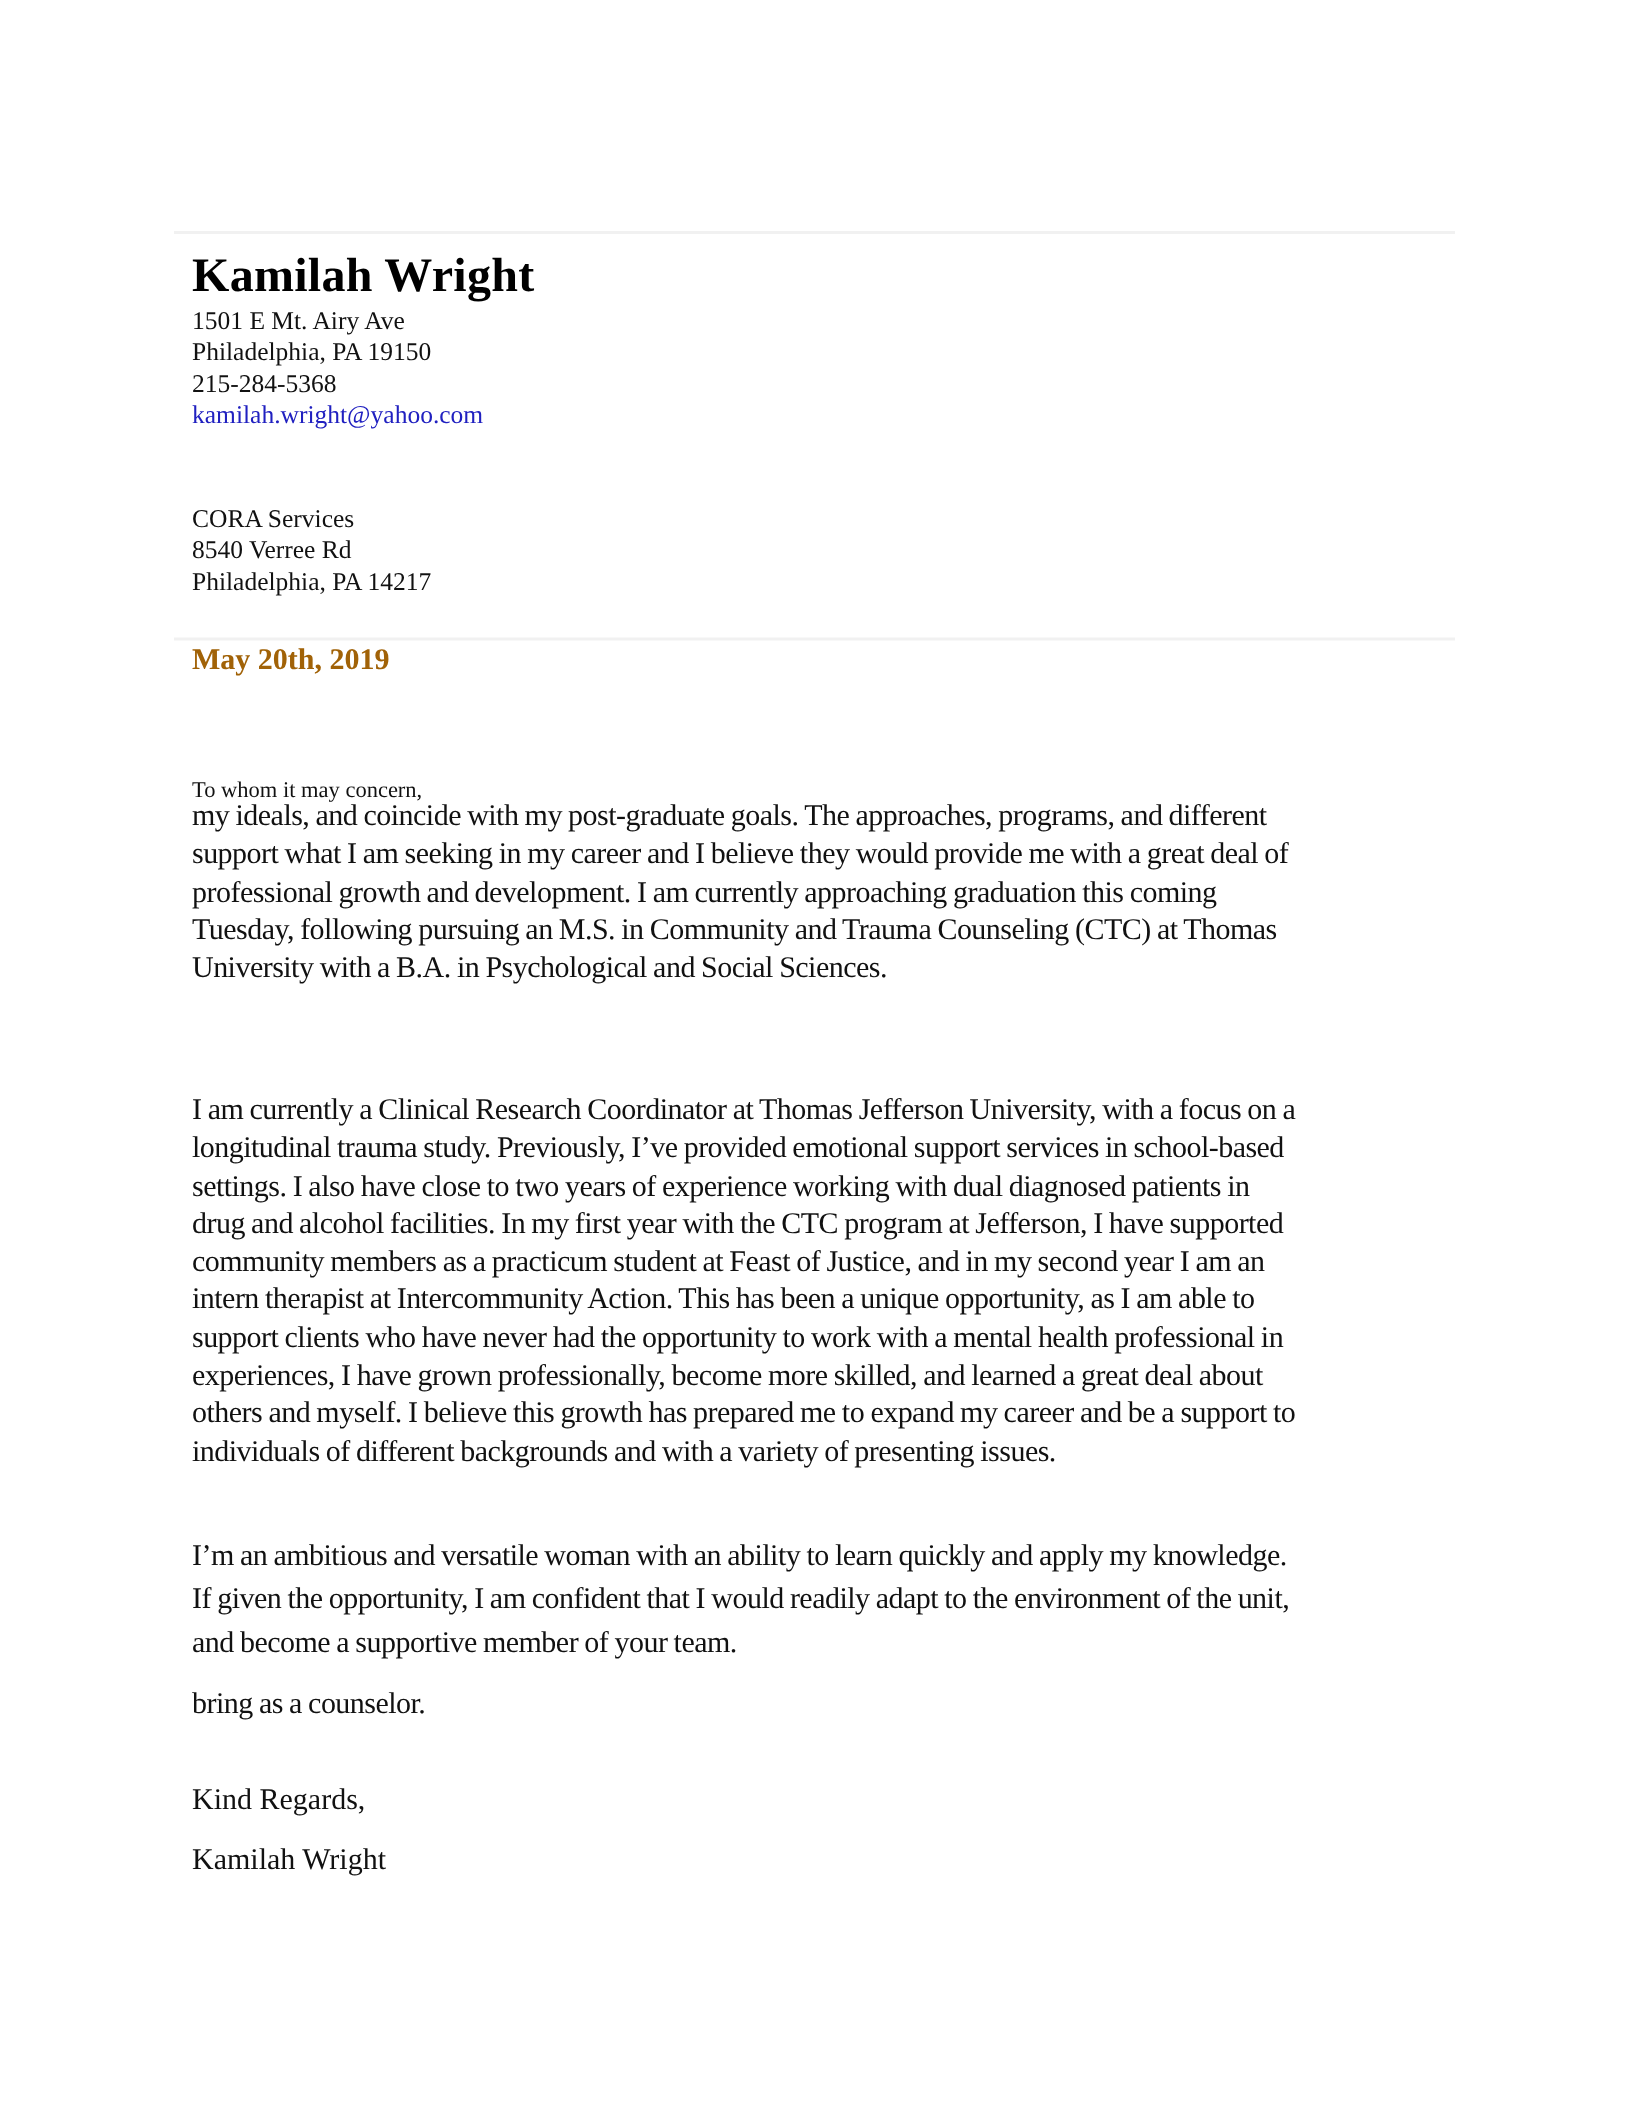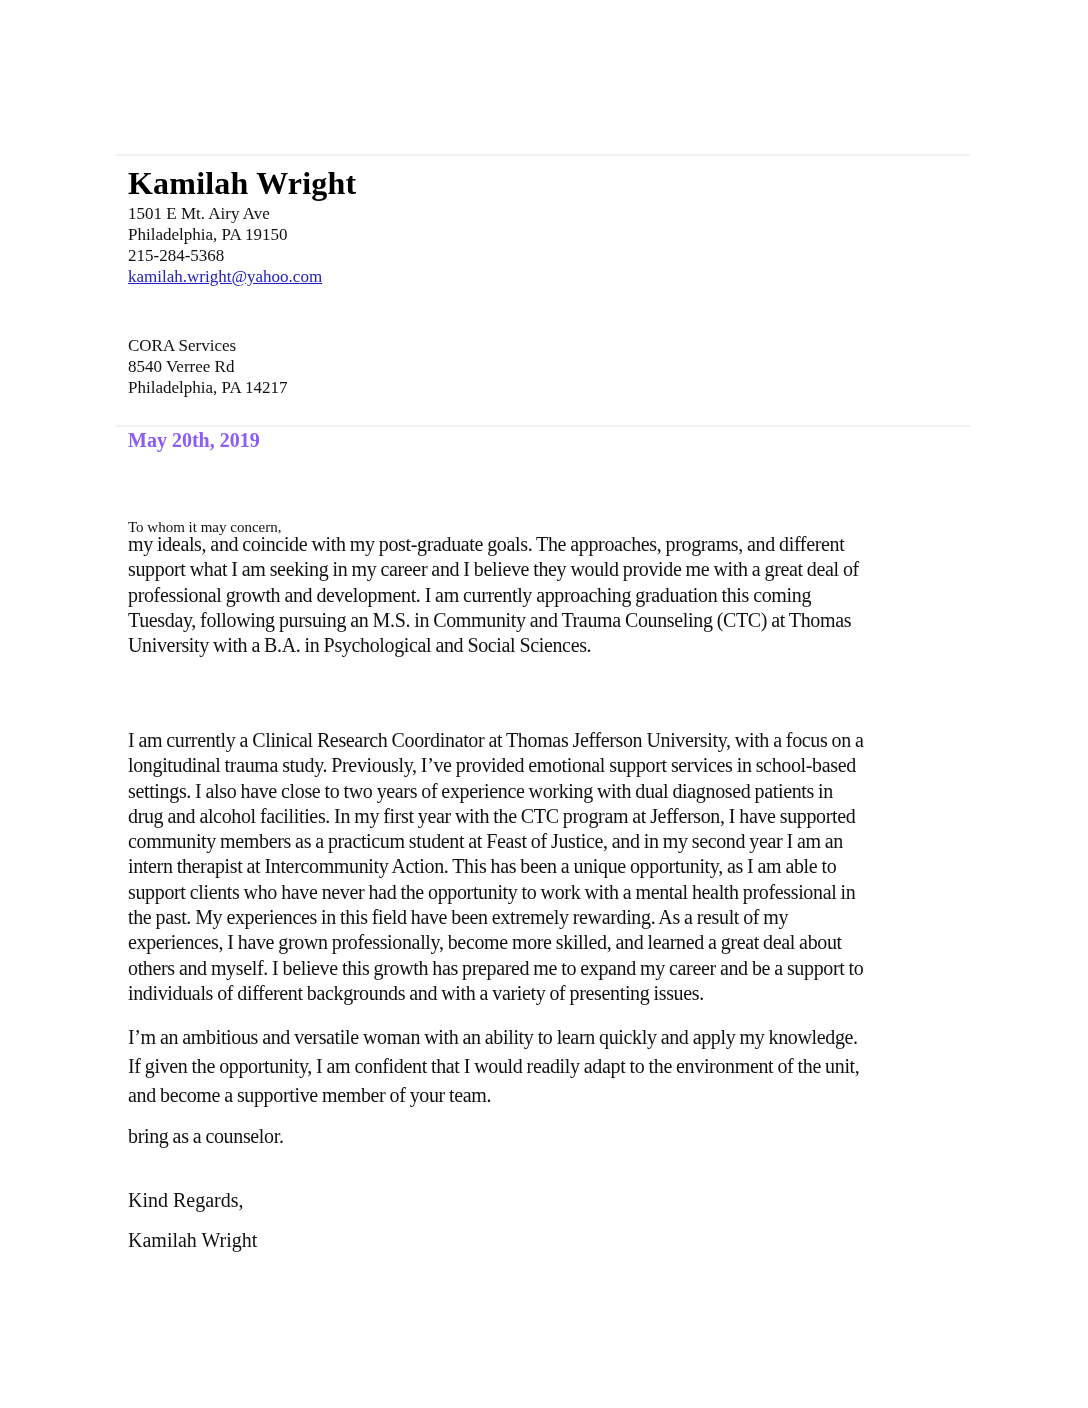--- a/index.html
+++ b/index.html
@@ -39,37 +39,36 @@
       position: absolute;
       left: 128px;
       top: 203px;
       font-size: 17px;
       line-height: 21px;
     }
     .contact div { white-space: nowrap; }
     .contact a {
       color: #1a0dab;
       color: #2020c0;
-      text-decoration: underline;
     }
     .recipient {
       position: absolute;
       left: 128px;
       top: 335px;
       font-size: 17px;
       line-height: 21px;
     }
     .date {
       position: absolute;
       left: 128px;
       top: 428px;
       font-size: 20px;
       font-weight: bold;
       line-height: 24px;
-      color: #8b5cf6;
+      color: #a16207;
     }
     .salutation {
       position: absolute;
       left: 128px;
       top: 472px;
       font-size: 15px;
       line-height: 25px;
       margin-top: 43px;
     }
     .para {
@@ -136,21 +135,20 @@
 </div>
 
 <div class="para p2">
   <span class="line">I am currently a Clinical Research Coordinator at Thomas Jefferson University, with a focus on a</span>
   <span class="line">longitudinal trauma study. Previously, I’ve provided emotional support services in school-based</span>
   <span class="line">settings. I also have close to two years of experience working with dual diagnosed patients in</span>
   <span class="line">drug and alcohol facilities.  In my first year with the CTC program at Jefferson, I have supported</span>
   <span class="line">community members as a practicum student at Feast of Justice, and in my second year I am an</span>
   <span class="line">intern therapist at Intercommunity Action.  This has been a unique opportunity, as I am able to</span>
   <span class="line">support clients who have never had the opportunity to work with a mental health professional in</span>
-  <span class="line">the past. My experiences in this field have been extremely rewarding. As a result of my</span>
   <span class="line">experiences, I have grown professionally, become more skilled, and learned a great deal about</span>
   <span class="line">others and myself. I believe this growth has prepared me to expand my career and be a support to</span>
   <span class="line">individuals of different backgrounds and with a variety of presenting issues.</span>
 </div>
 
 <div class="para p3">
   <span class="line">I’m an ambitious and versatile woman with an ability to learn quickly and apply my knowledge.</span>
   <span class="line">If given the opportunity, I am confident that I would readily adapt to the environment of the unit,</span>
   <span class="line">and become a supportive member of your team.</span>
 </div>

